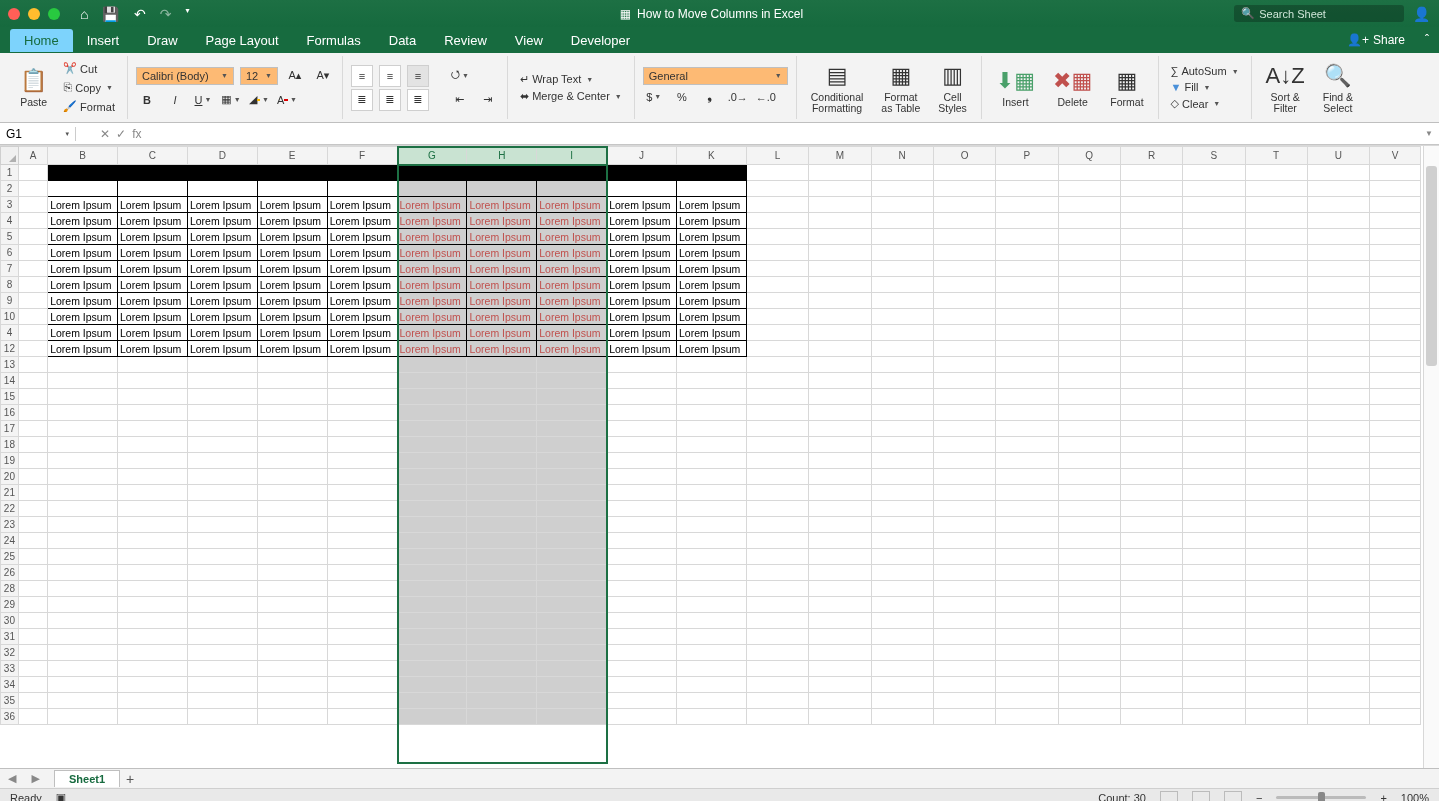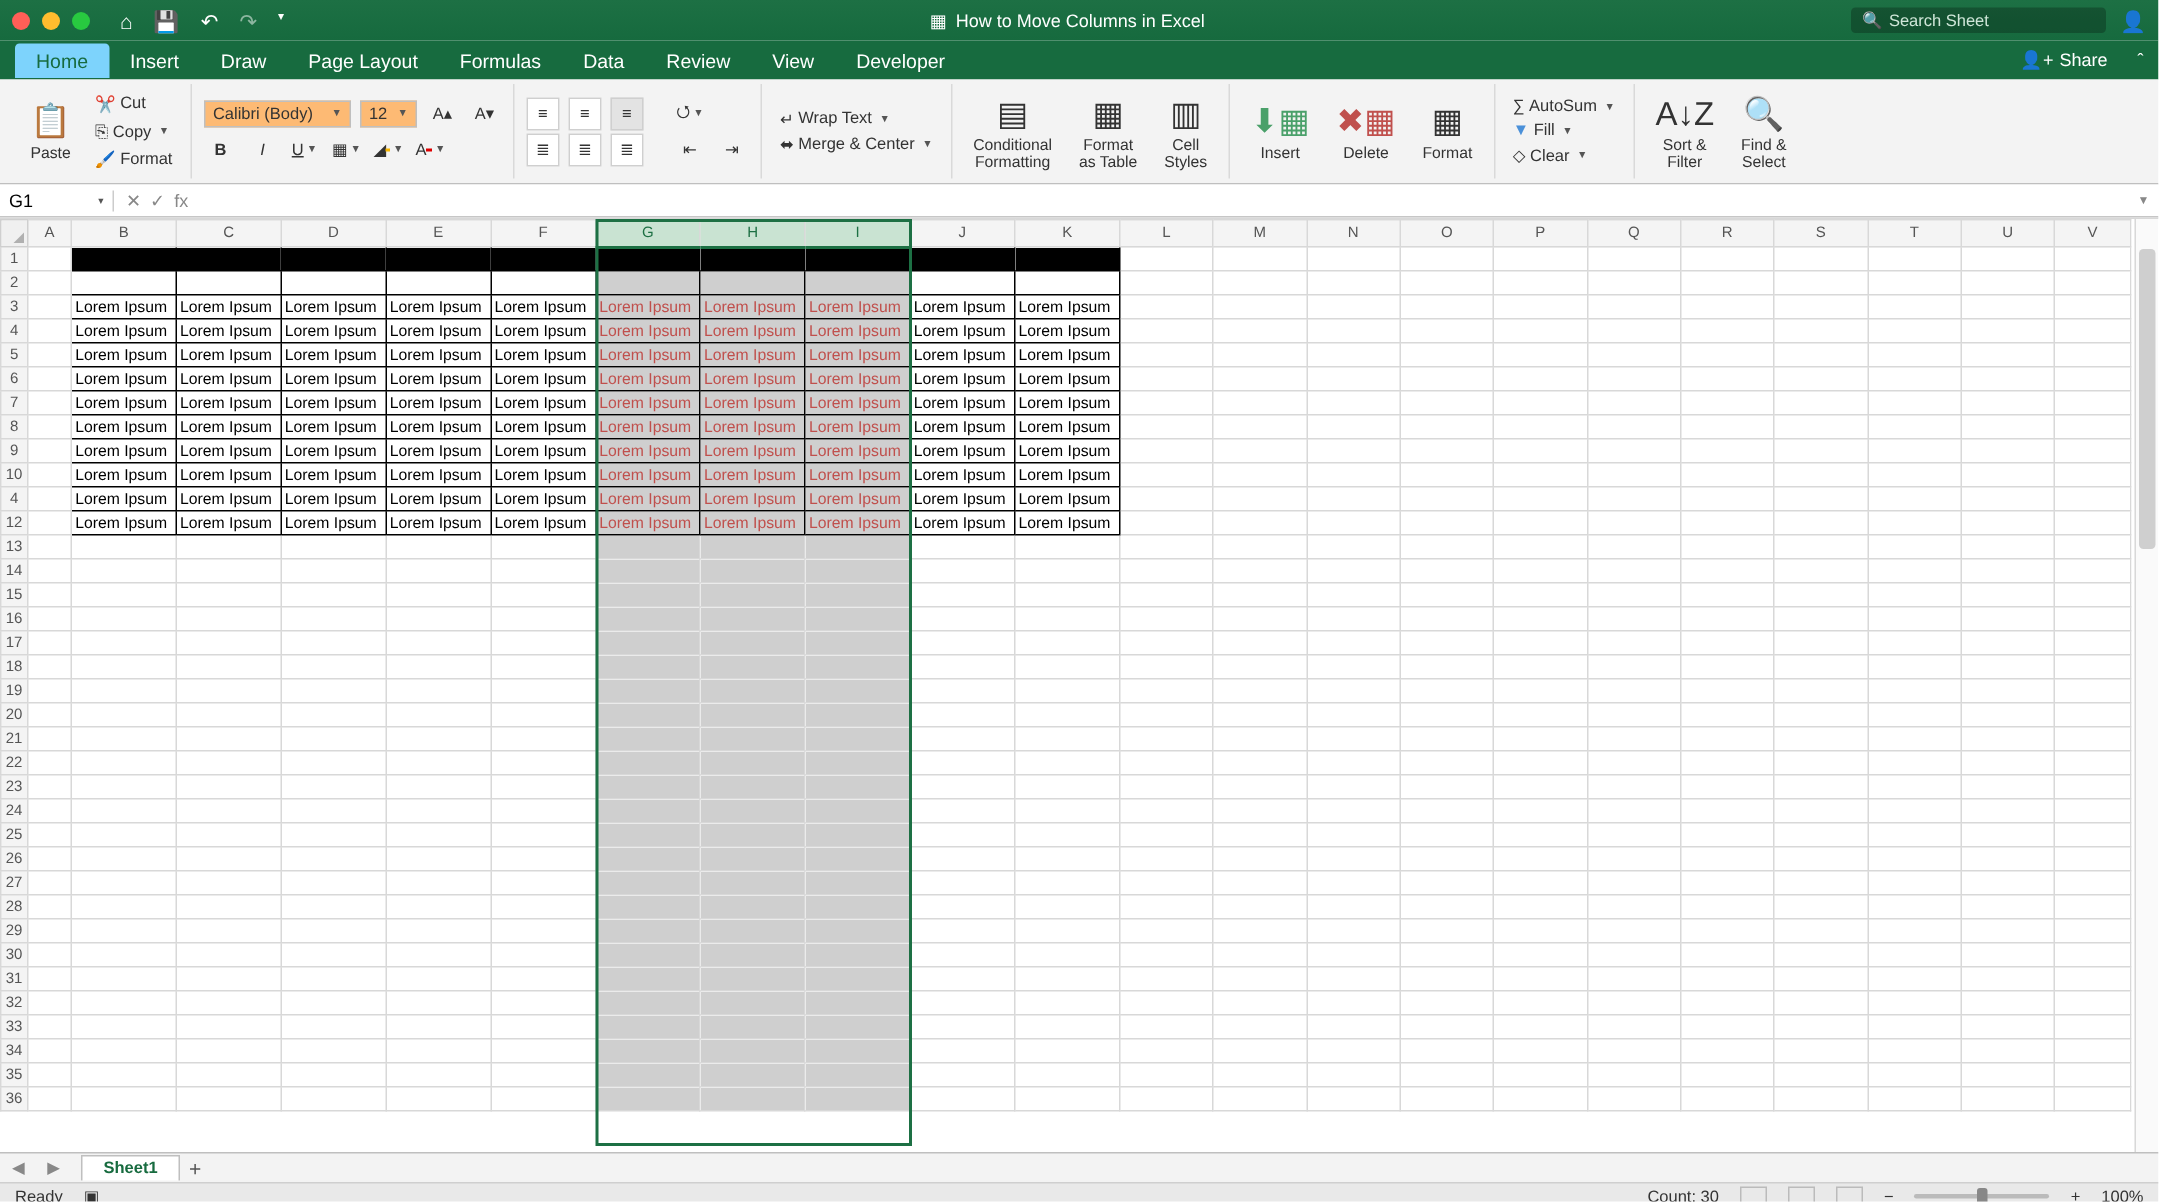--- a/index.html
+++ b/index.html
@@ -34,21 +34,21 @@
 .large-btn .lbl { font-size: 10.5px; text-align: center; line-height: 1.05; }
 .dropdown-arrow { font-size: 7px; color: #555; margin-left: 2px; }
 .combo { background: #fdba74; border: 1px solid #bfbfbf; padding: 2px 5px; font-size: 11px; display: flex; align-items: center; justify-content: space-between; }
 .font-name { width: 98px; } .font-size { width: 38px; } .number-fmt { width: 145px; }
 .icon-sq { width: 22px; height: 22px; display: inline-flex; align-items: center; justify-content: center; border: 1px solid transparent; }
 .icon-sq.alt { border: 1px solid #cfcfcf; background: #fff; }
 .red-line { border-bottom: 2px solid #d00; width: 14px; display: inline-block; }
 .orange-line { border-bottom: 2px solid #f7b500; width: 14px; display: inline-block; }
 
 
-.formula-bar { height: 22px; border-bottom: 1px solid #c6c6c6; display: flex; align-items: center; font-size: 12px; background: #fff; }
+.formula-bar { height: 22px; border-bottom: 1px solid #c6c6c6; display: flex; align-items: center; font-size: 12px; background: #fff; gap: 16px; }
 .name-box { width: 76px; border-right: 1px solid #ccc; padding: 0 6px; display: flex; justify-content: space-between; align-items: center; }
 .fb-btns { display: flex; gap: 6px; padding: 0 8px; color: #888; }
 .fx { }
 
 
 .grid-wrap { position: relative; height: 623px; overflow: hidden; border-top: 1px solid #d8d8d8; }
 .grid-wrap .scroll-area { position: absolute; inset: 0 18px 0 0; overflow: hidden; }
 table.grid { border-collapse: collapse; table-layout: fixed; font-size: 11px; }
 table.grid th, table.grid td { border: 1px solid #d8d8d8; height: 16px; padding: 0; text-align: center; font-weight: normal; background: #fff; color: #555; }
 table.grid th.corner { width: 18px; height: 18px; background: #f0f0f0; border: 1px solid #cfcfcf; position: relative; }
@@ -206,20 +206,35 @@
         <span>Wrap Text</span>
         <span class="dropdown-arrow">▼</span>
       </div>
     <div class="btn">
         <span>⬌</span>
         <span>Merge &amp; Center</span>
         <span class="dropdown-arrow">▼</span>
       </div>
   </div>
 
+  <div class="ribbon-group">
+    <div class="combo number-fmt">
+        <span>General</span>
+        <span class="dropdown-arrow">▼</span>
+      </div>
+    <div class="ribbon-row">
+      <span class="icon-sq">$<span class="dropdown-arrow">▼</span></span>
+      <span class="icon-sq">%</span>
+      <span class="icon-sq">
+          <b>❟</b>
+        </span>
+      <span class="icon-sq">.0→</span>
+      <span class="icon-sq">←.0</span>
+    </div>
+  </div>
 
   <div class="ribbon-group">
     <div class="ribbon-row">
       <div class="large-btn">
           <div class="big-icon">▤</div>
           <div class="lbl" style="white-space:pre">Conditional
 Formatting</div>
         </div>
       <div class="large-btn">
           <div class="big-icon">▦</div>
@@ -998,45 +1013,20 @@
             <td class=""></td>
             <td class=""></td>
             <td class=""></td>
             <td class=""></td>
             <td class=""></td>
             <td class=""></td>
             <td class=""></td>
             <td class=""></td>
           </tr>
           <tr>
-            <th class="rowhdr">27</th>
-            <td class=""></td>
-            <td class=""></td>
-            <td class=""></td>
-            <td class=""></td>
-            <td class=""></td>
-            <td class=""></td>
-            <td class="selcol"></td>
-            <td class="selcol"></td>
-            <td class="selcol"></td>
-            <td class=""></td>
-            <td class=""></td>
-            <td class=""></td>
-            <td class=""></td>
-            <td class=""></td>
-            <td class=""></td>
-            <td class=""></td>
-            <td class=""></td>
-            <td class=""></td>
-            <td class=""></td>
-            <td class=""></td>
-            <td class=""></td>
-            <td class=""></td>
-          </tr>
-          <tr>
             <th class="rowhdr">28</th>
             <td class=""></td>
             <td class=""></td>
             <td class=""></td>
             <td class=""></td>
             <td class=""></td>
             <td class=""></td>
             <td class="selcol"></td>
             <td class="selcol"></td>
             <td class="selcol"></td>

